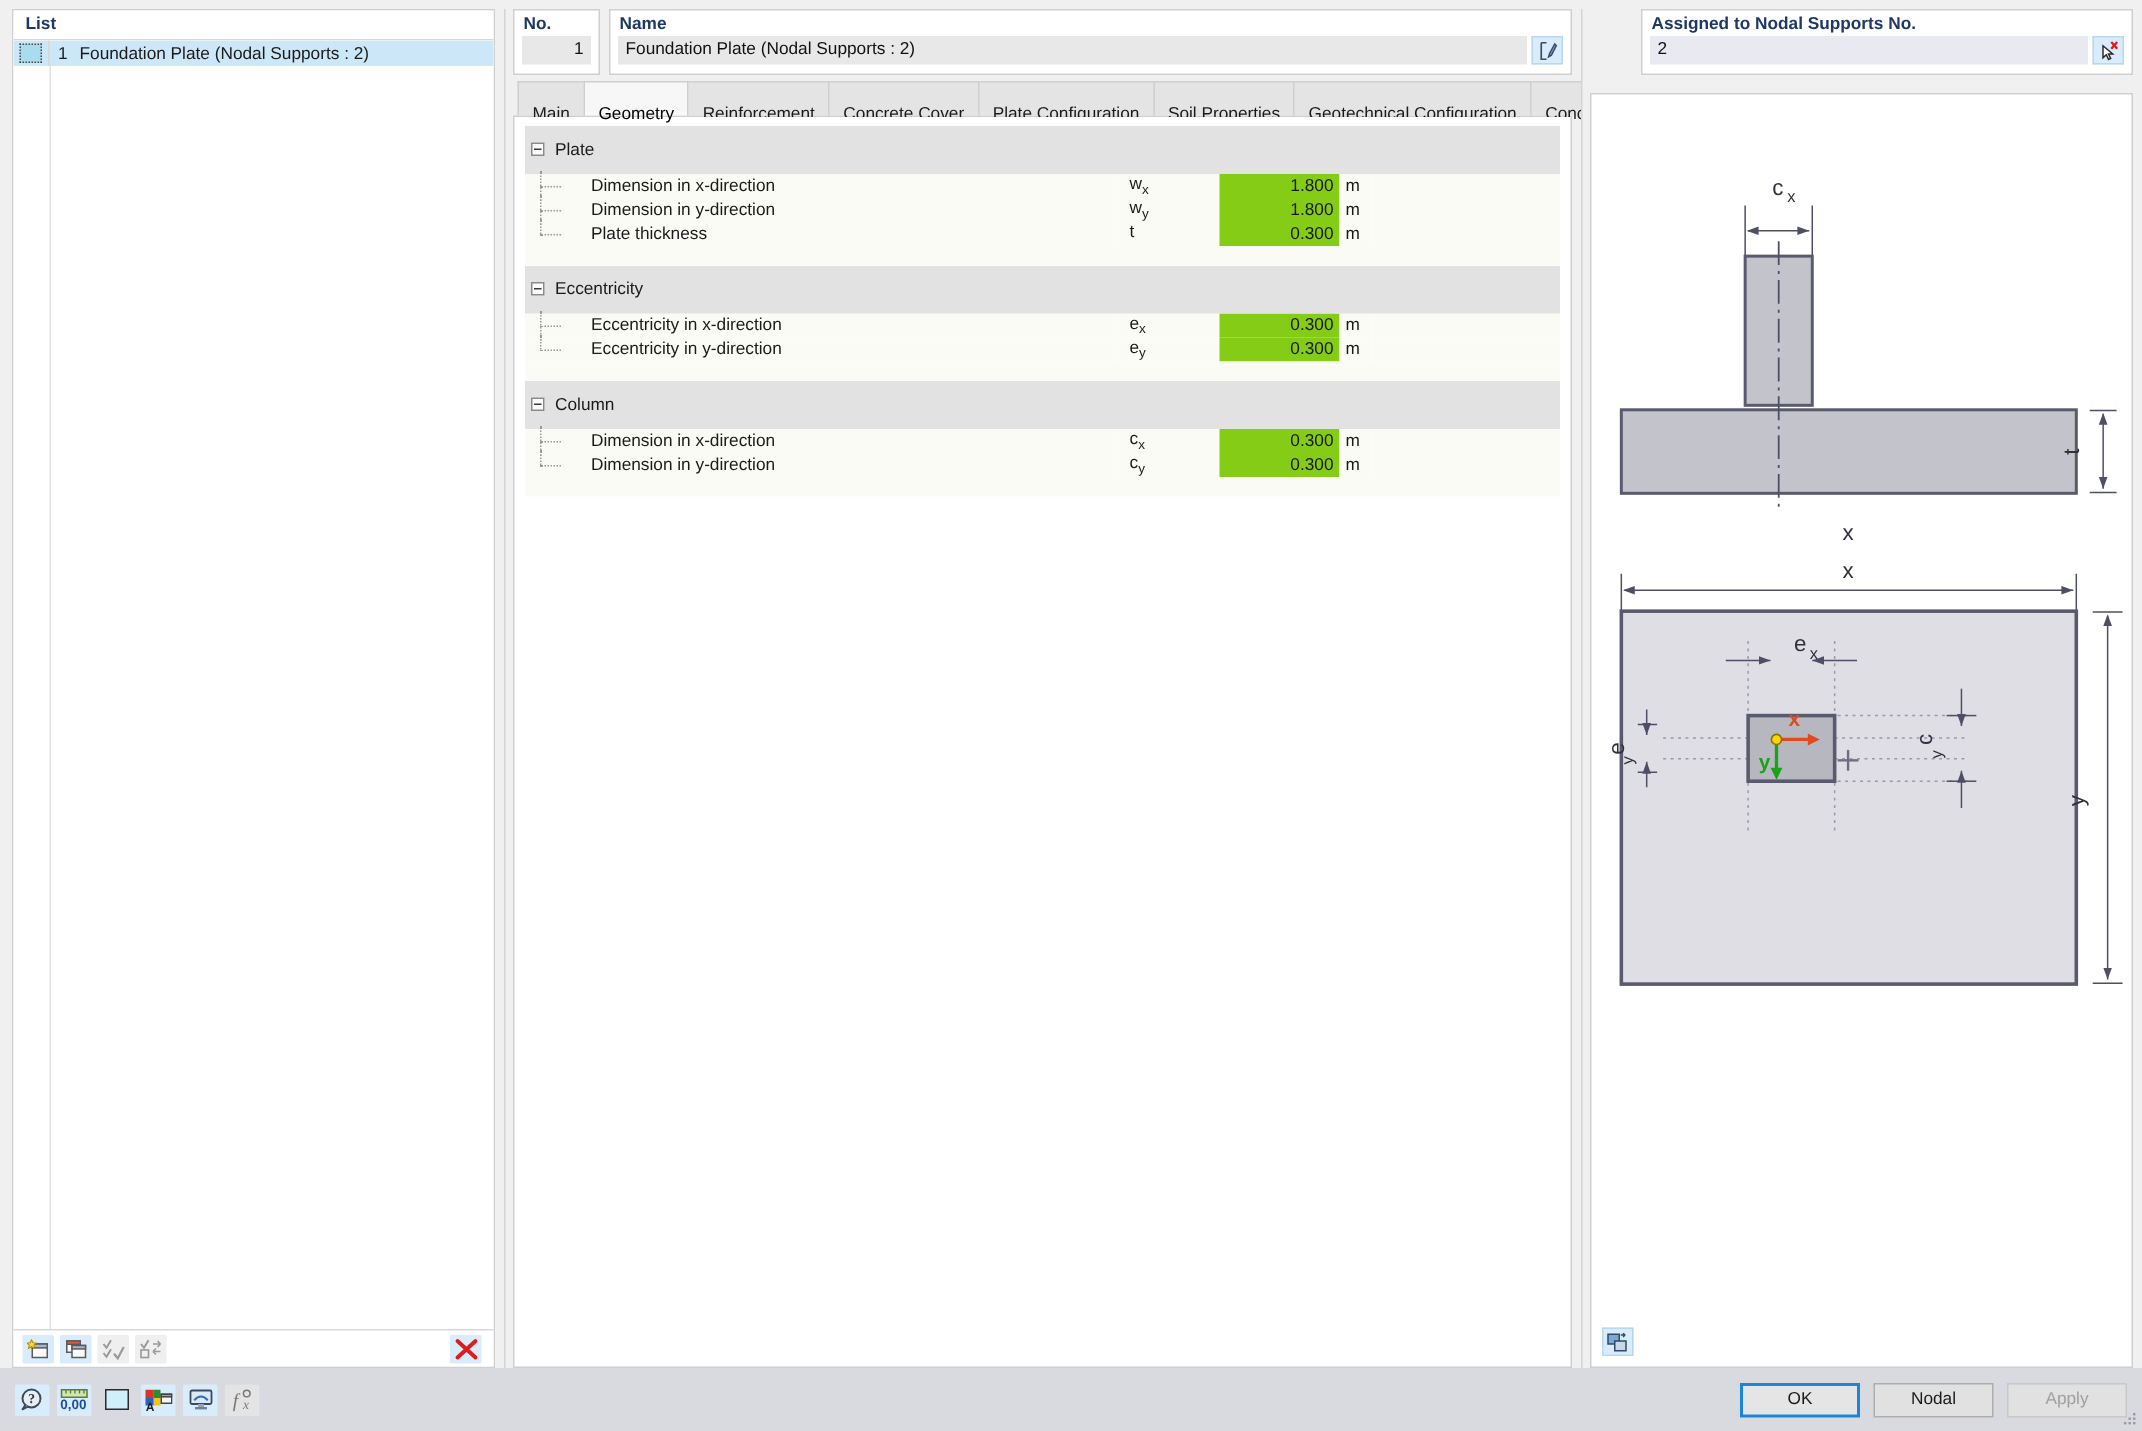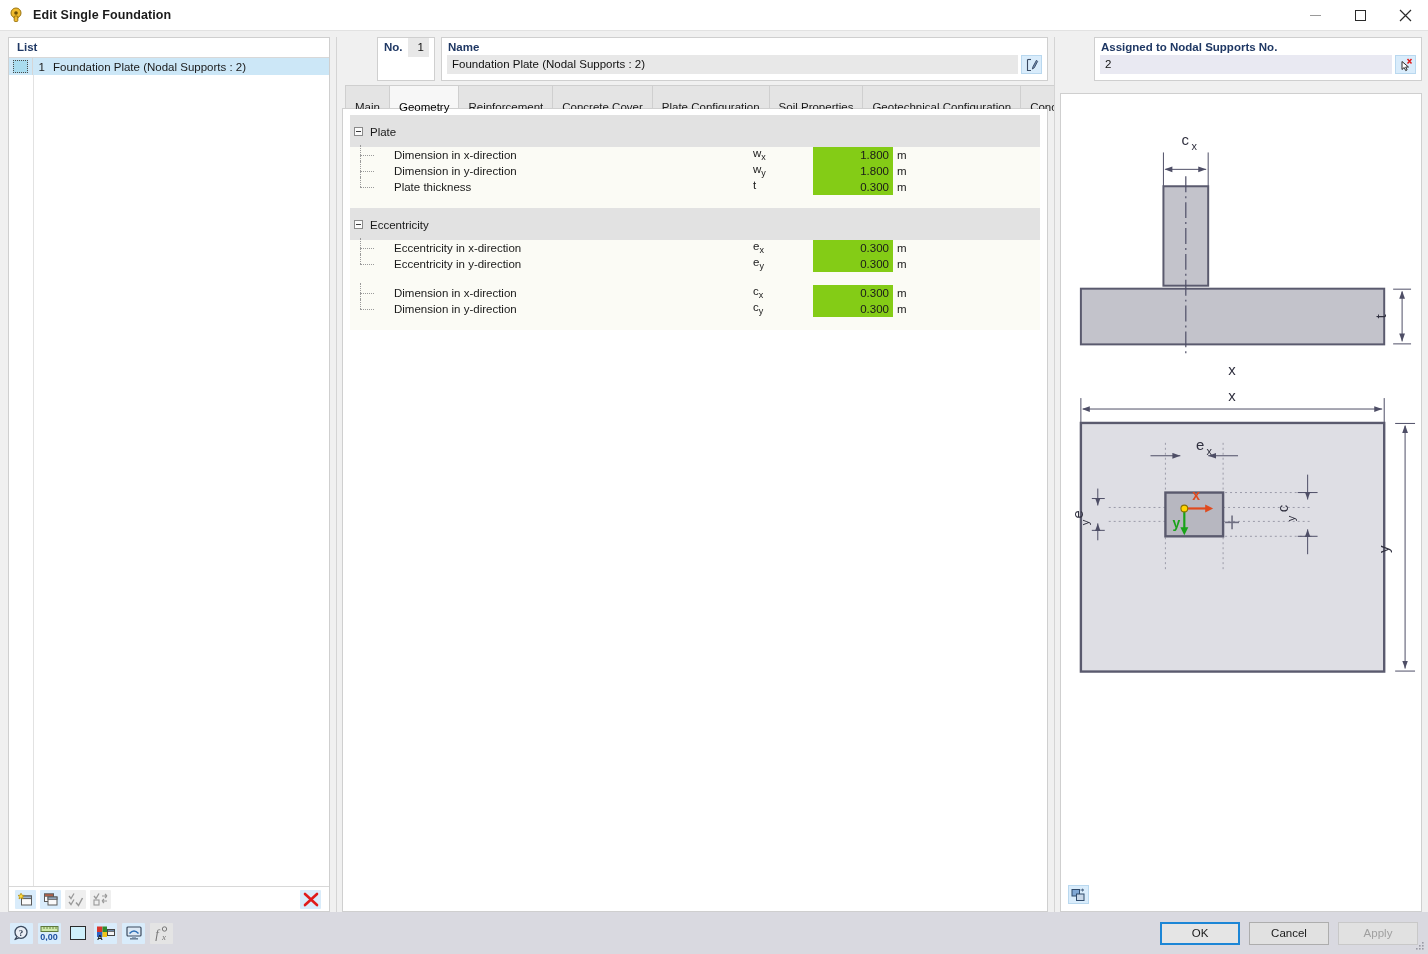--- a/index.html
+++ b/index.html
@@ -101,21 +101,21 @@
   .centerpanel {
     flex: 1; min-width: 0;
     display: flex; flex-direction: column;
     background: #f0f0f0;
     border-left: 1px solid #d4d4d4;
     padding-left: 5px;
   }
   .topfields { display: flex; gap: 6px; align-items: stretch; }
   .field-no {
     width: 58px; background: #ffffff; border: 1px solid #cfcfcf;
-    display: flex;  margin-left: 35px;
+    display: flex; flex-direction: column;
   }
   .field-name {
     flex: 1; background: #ffffff; border: 1px solid #cfcfcf;
     display: flex; flex-direction: column; min-width: 0;
   }
   .field-assigned {
     background: #ffffff; border: 1px solid #cfcfcf;
     display: flex; flex-direction: column; margin-left: 34px;
   }
   .fld-label {
@@ -244,43 +244,20 @@
   .dlgbtn.disabled { color: #a0a0a0; background: #e1e1e1; border-color: #c8c8c8; }
   .grip { position: absolute; right: 2px; bottom: 2px; width: 12px; height: 12px; }
 
   .swatch-mini { width: 16px; height: 14px; background: #cff0fb; border: 1.3px solid #2b2b2b; }
 </style>
 </head>
 <body>
 
 <div id="app">
 
-  <div class="titlebar">
-    <span class="app-icon">
-      <svg width="16" height="16" viewBox="0 0 16 16">
-        <circle cx="7" cy="6" r="5" fill="#f0bb2e" stroke="#9a7410" stroke-width="1"></circle>
-        <circle cx="7" cy="6" r="1.8" fill="#6b4f06"></circle>
-        <rect x="5.2" y="9" width="3.6" height="5.5" rx="1" fill="#f0bb2e" stroke="#9a7410" stroke-width="1"></rect>
-      </svg>
-    </span>
-    <span class="title-text">Edit Single Foundation</span>
-    <div class="wincontrols">
-      <div class="wc">
-          <span class="wc-min"></span>
-        </div>
-      <div class="wc">
-          <span class="wc-max"></span>
-        </div>
-      <div class="wc wc-close">
-        <svg width="13" height="13" viewBox="0 0 13 13">
-          <path d="M1 1 L12 12 M12 1 L1 12" stroke="#2b2b2b" stroke-width="1.2" fill="none"></path>
-        </svg>
-      </div>
-    </div>
-  </div>
 
   <div class="bodyarea">
 
     <div class="leftpanel">
       <div class="list-header">List</div>
       <div class="list-body">
         <div class="list-row">
           <div class="swatchcell">
             <span class="swatch"></span>
           </div>
@@ -420,20 +397,25 @@
               <td class="d"><span class="treelead"><span class="vline last"></span><span class="hline"></span></span><span class="itemtext">Eccentricity in y-direction</span></td>
               <td class="s"><span>e</span><span class="sub">y</span></td>
               <td class="v">0.300</td>
               <td class="u">m</td>
               <td class="rest"></td>
             </tr>
             <tr class="spacer">
                 <td colspan="5"></td>
               </tr>
 
+            <tr class="grp">
+              <td class="gcell" colspan="5">
+                <span class="expbox"></span><span class="gtext">Column</span>
+              </td>
+            </tr>
             <tr class="item">
               <td class="d"><span class="treelead"><span class="vline"></span><span class="hline"></span></span><span class="itemtext">Dimension in x-direction</span></td>
               <td class="s"><span>c</span><span class="sub">x</span></td>
               <td class="v">0.300</td>
               <td class="u">m</td>
               <td class="rest"></td>
             </tr>
             <tr class="item">
               <td class="d"><span class="treelead"><span class="vline last"></span><span class="hline"></span></span><span class="itemtext">Dimension in y-direction</span></td>
               <td class="s"><span>c</span><span class="sub">y</span></td>
@@ -626,21 +608,21 @@
         <svg width="17" height="16" viewBox="0 0 17 16">
           <text x="4" y="13" font-family="Liberation Serif, serif" font-size="13" font-style="italic" fill="#777" text-anchor="middle">f</text>
           <text x="11" y="14.5" font-family="Liberation Serif, serif" font-size="9" font-style="italic" fill="#777" text-anchor="middle">x</text>
           <circle cx="11.5" cy="4" r="2.2" fill="none" stroke="#777" stroke-width="1"></circle>
         </svg>
       </div>
     </div>
 
     <div class="bb-right">
       <div class="dlgbtn primary">OK</div>
-      <div class="dlgbtn">Cancel</div>
+      <div class="dlgbtn">Nodal</div>
       <div class="dlgbtn disabled">Apply</div>
     </div>
 
     <svg class="grip" viewBox="0 0 12 12">
       <g fill="#9a9aa4">
         <rect x="8" y="8" width="1.6" height="1.6"></rect>
           <rect x="5" y="8" width="1.6" height="1.6"></rect>
         <rect x="8" y="5" width="1.6" height="1.6"></rect>
           <rect x="8" y="2" width="1.6" height="1.6"></rect>
         <rect x="5" y="5" width="1.6" height="1.6"></rect>

